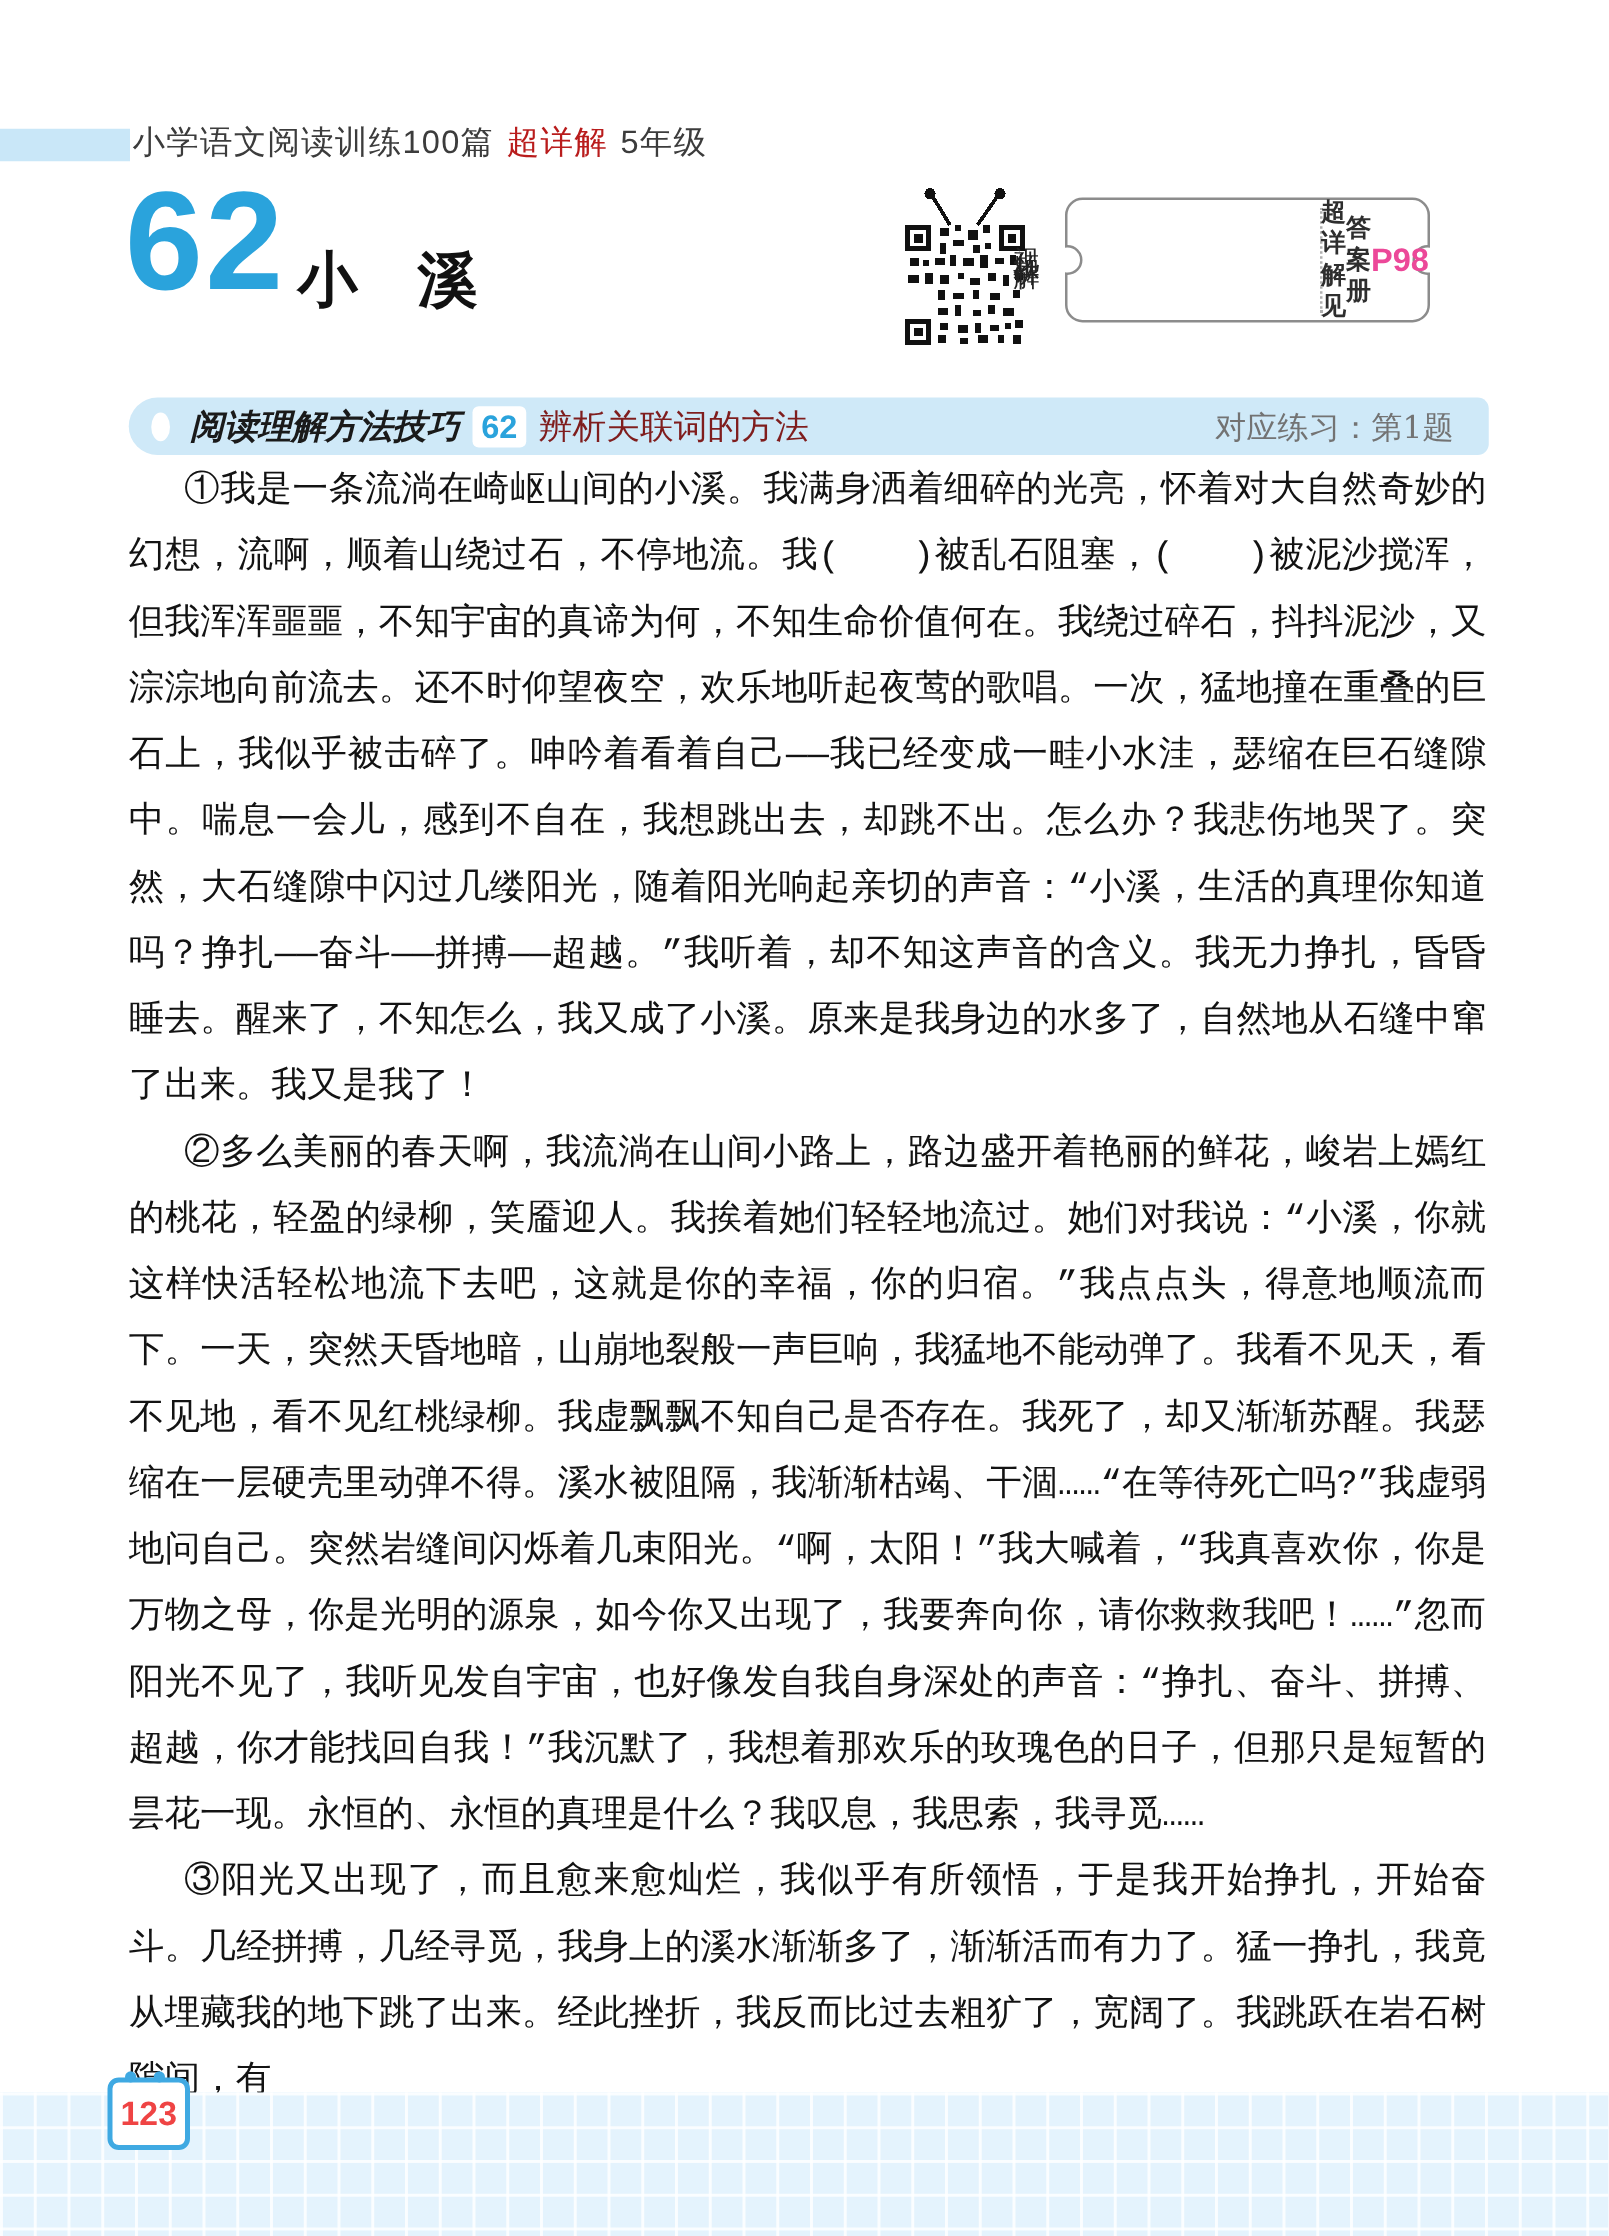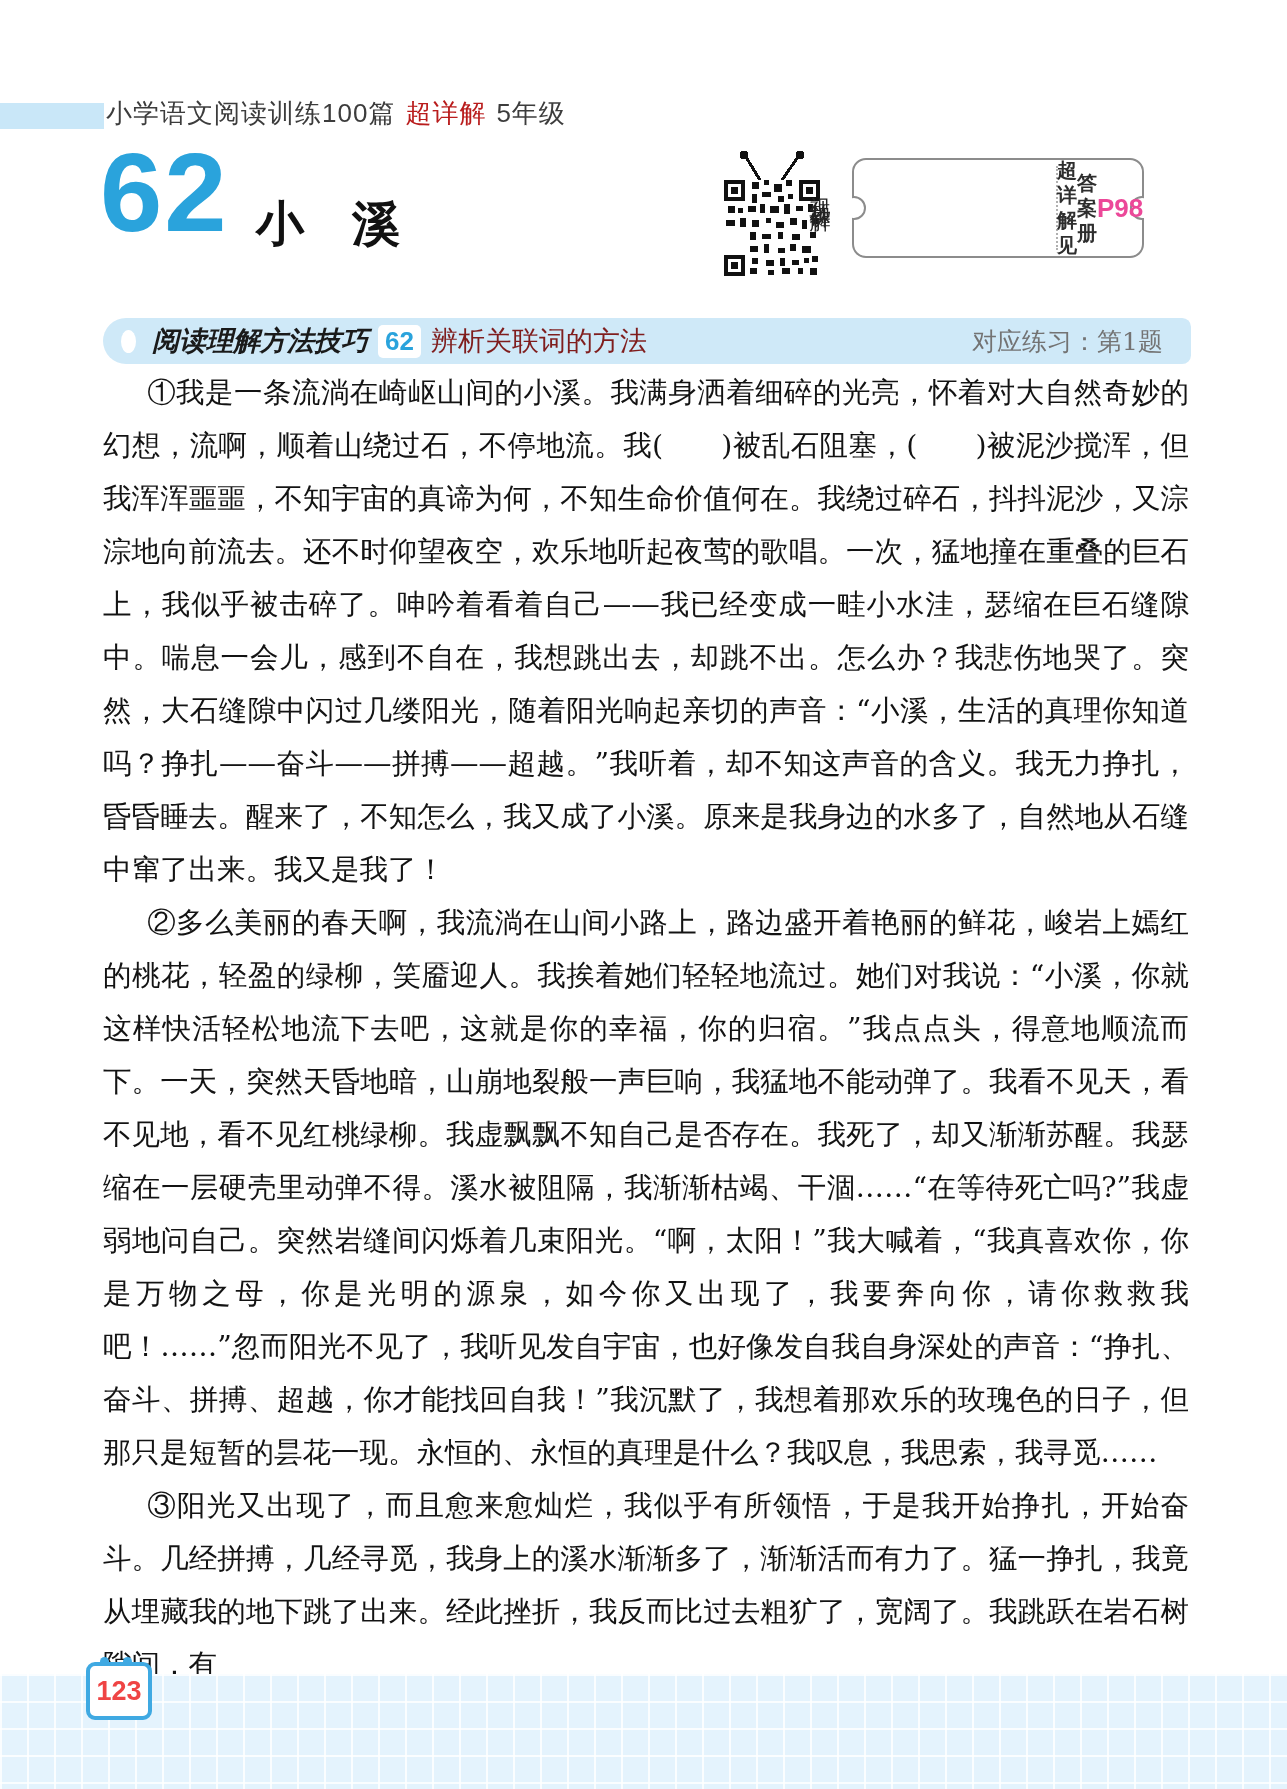--- a/index.html
+++ b/index.html
@@ -7,21 +7,21 @@
         font-family:"Liberation Sans",sans-serif;color:#1c1c1c;}
 
   
   .top-accent{position:absolute;left:0;top:103px;width:104px;height:26px;background:#c9e7f8;}
   .book-header{position:absolute;left:106px;top:96px;font-size:26px;color:#3c3c3c;letter-spacing:1px;}
   .book-header .hl{color:#b91c1c;margin:0 10px;}
 
   
   .lesson-num{position:absolute;left:100px;top:128px;font-size:112px;font-weight:bold;
               color:#2aa3dc;letter-spacing:2px;}
-  .lesson-title{position:absolute;left:256px;top:192px;font-size:48px;font-weight:bold;color:#111;}
+  .lesson-title{position:absolute;left:238px;top:192px;font-size:48px;font-weight:bold;color:#111;}
 
   
   .qr-wrap{position:absolute;left:722px;top:148px;}
   .qr-wrap svg{display:block;}
   .qr-label{position:absolute;left:86px;top:32px;writing-mode:vertical-rl;font-size:21px;
             color:#222;letter-spacing:5px;line-height:24px;}
 
   
   .score-box{position:absolute;left:852px;top:158px;width:288px;height:96px;
              border:2px solid #8c8c8c;border-radius:14px;background:#fff;}
@@ -48,21 +48,21 @@
   .b-num{background:#fff;color:#2aa3dc;font-weight:bold;font-size:26px;border-radius:5px;
          padding:1px 7px;margin:0 10px;}
   .b-method{font-size:27px;color:#7f1d1d;font-family:"DejaVu Serif","Liberation Serif",serif;}
   .b-practice{margin-left:auto;margin-right:28px;font-size:25px;color:#737373;
               font-family:"DejaVu Serif","Liberation Serif",serif;}
 
   
   .body-text{position:absolute;left:103px;top:366px;width:1086px;
              font-family:"DejaVu Serif","Liberation Serif",serif;
              font-size:28.5px;line-height:53px;color:#131313;text-align:justify;}
-  .body-text p{margin:0;text-indent:1.55em;}
+  .body-text p{margin:0;text-indent:1.55em;font-family:Liberation Mono, monospace;}
 
   
   .footer{position:absolute;left:0;top:1674px;width:1287px;height:115px;background:#e4f3fd;
           background-image:linear-gradient(rgba(255,255,255,.8) 2px,transparent 2px),
                            linear-gradient(90deg,rgba(255,255,255,.8) 2px,transparent 2px);
           background-size:27px 27px;}
   .page-badge{position:absolute;left:86px;top:1662px;width:58px;height:50px;background:#fff;
               border:4px solid #3fa9e2;border-radius:9px;display:flex;align-items:center;
               justify-content:center;font-size:27px;font-weight:bold;color:#ef4444;z-index:2;}
   .ring{position:absolute;top:-9px;width:9px;height:9px;background:#3fa9e2;border-radius:50%;}

